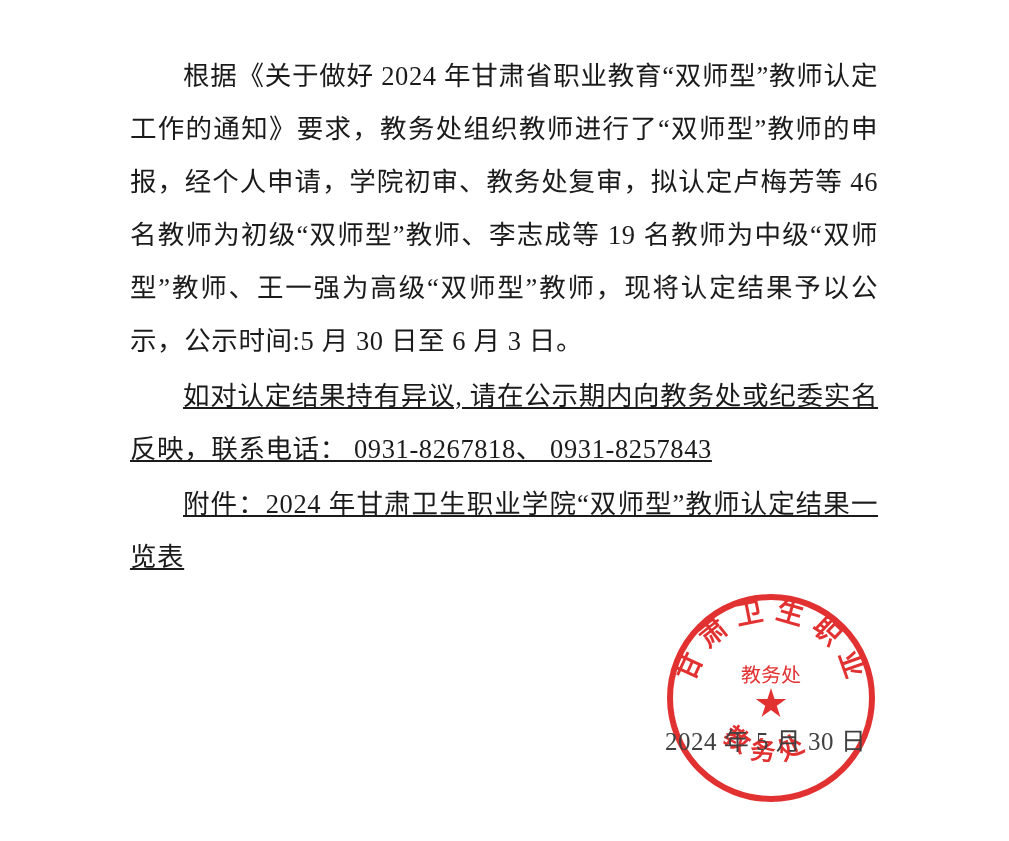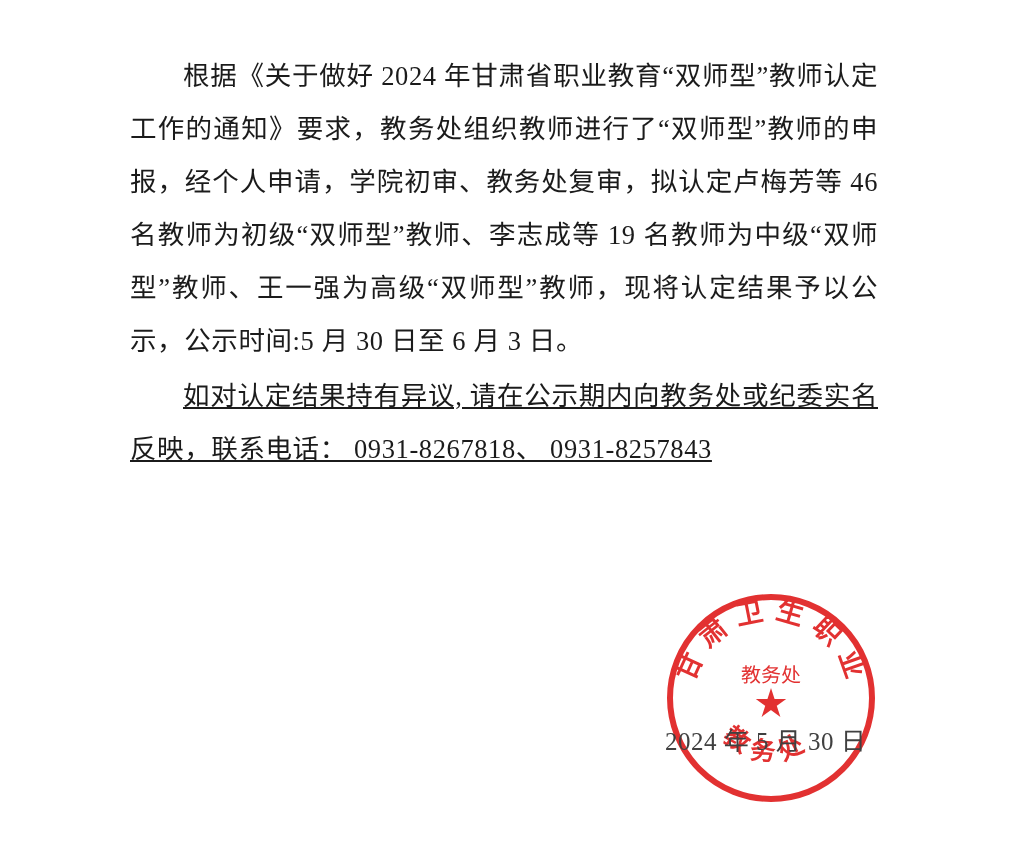--- a/index.html
+++ b/index.html
@@ -73,20 +73,21 @@
   }
 </style>
 </head>
 <body>
 
 <div class="page">
 
   <div class="doc-body">
     <p class="para indent">根据《关于做好 2024 年甘肃省职业教育“双师型”教师认定工作的通知》要求，教务处组织教师进行了“双师型”教师的申报，经个人申请，学院初审、教务处复审，拟认定卢梅芳等 46 名教师为初级“双师型”教师、李志成等 19 名教师为中级“双师型”教师、王一强为高级“双师型”教师，现将认定结果予以公示，公示时间:5 月 30 日至 6 月 3 日。</p>
     <p class="para indent">如对认定结果持有异议, 请在公示期内向教务处或纪委实名反映，联系电话： 0931-8267818、  0931-8257843</p>
+    <p class="para indent">附件：2024 年甘肃卫生职业学院“双师型”教师认定结果一览表</p>
   </div>
 
   <div class="stamp-wrap">
     <svg class="stamp-svg" viewBox="0 0 212 212" xmlns="http://www.w3.org/2000/svg">
       <defs>
         <path id="arcTop" d="M 28 106 A 78 78 0 1 1 184 106" fill="none"></path>
         <path id="arcBottom" d="M 44 106 A 62 62 0 0 0 168 106" fill="none"></path>
       </defs>
       <circle cx="106" cy="106" r="101" fill="none" stroke="#e02020" stroke-width="6"></circle>
       <text font-family="'Liberation Serif', serif" font-size="27" font-weight="bold" fill="#e02020" letter-spacing="10">

